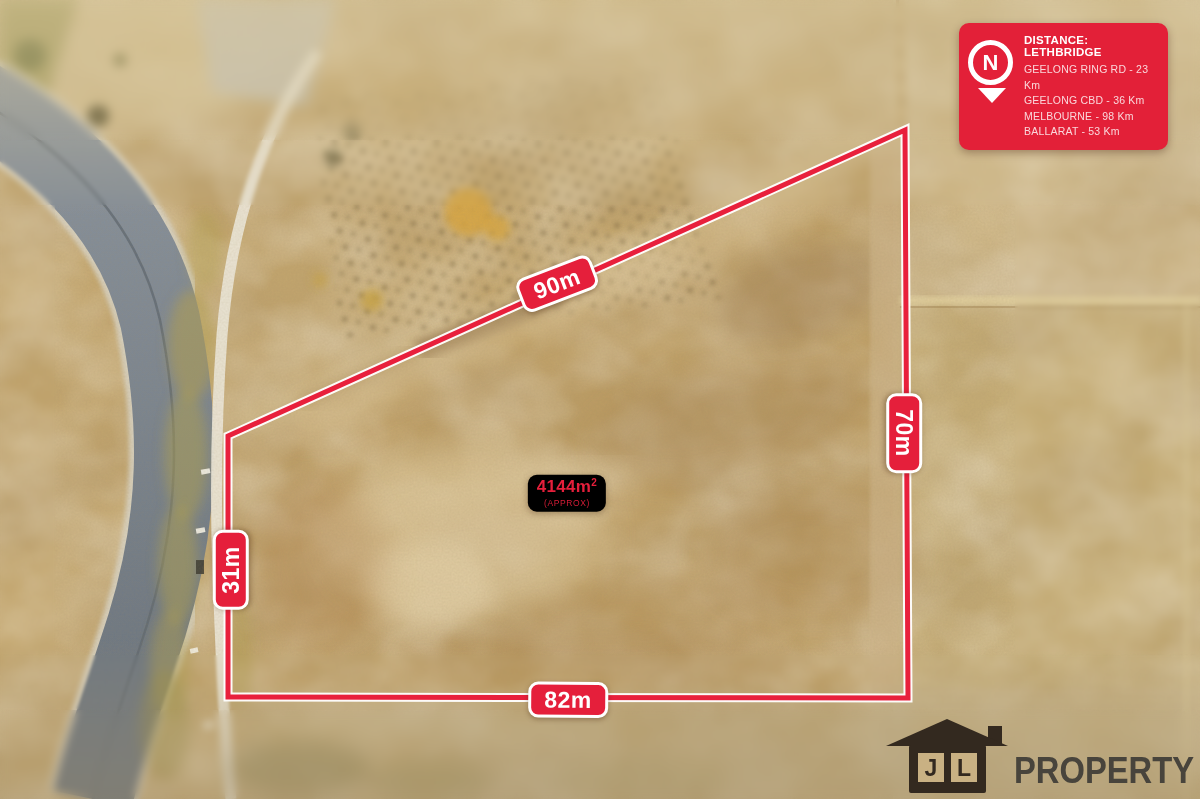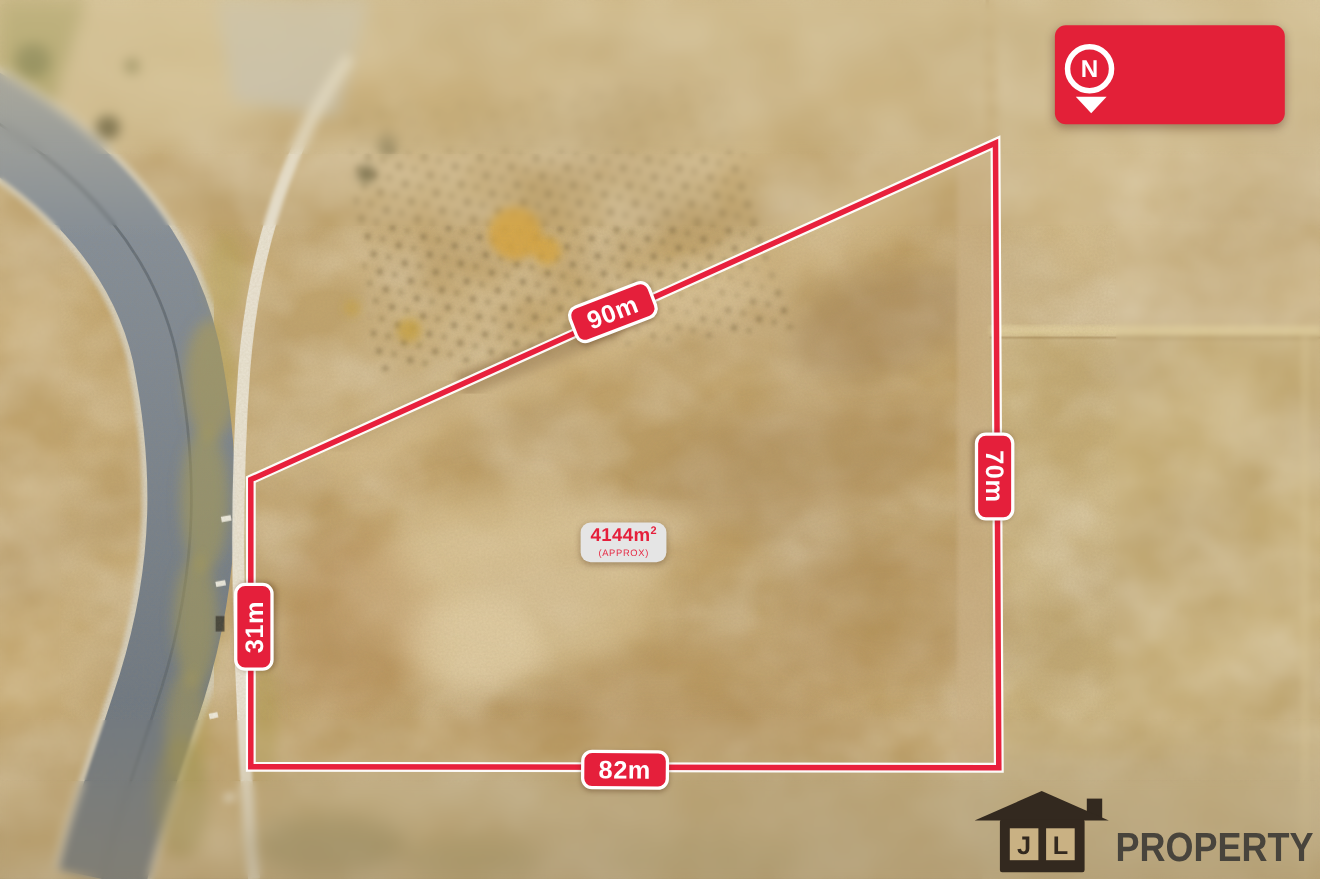--- a/index.html
+++ b/index.html
@@ -25,21 +25,21 @@
   .dim-pill{
     position:absolute;transform:translate(-50%,-50%) rotate(var(--rot,0deg));
     background:#e51f3b;color:#fff;border:3px solid #fff;border-radius:10px;
     font-size:23px;font-weight:bold;line-height:1.15;padding:2px 13px;
     white-space:nowrap;box-shadow:0 2px 5px rgba(70,35,10,.35);
     letter-spacing:.5px;
   }
   
   .area-pill{
     position:absolute;transform:translate(-50%,-50%);
-    background:#e5e5e5;border-radius:9px;padding:3px 9px 4px;text-align:center;
+    background:#000000;border-radius:9px;padding:3px 9px 4px;text-align:center;
     box-shadow:0 2px 6px rgba(80,50,20,.35);
   }
   .area-value{color:#e51f3b;font-weight:bold;font-size:17px;line-height:1.05;letter-spacing:.3px;}
   .area-value sup{font-size:10px;}
   .area-approx{color:#e51f3b;font-size:8.5px;font-weight:normal;letter-spacing:.6px;opacity:.95;margin-top:1px;}
 
   
   .dist-card{
     position:absolute;left:959px;top:23px;width:209px;box-sizing:border-box;
     background:#e32038;border-radius:10px;padding:10px 10px 10px 9px;
@@ -233,20 +233,27 @@
     <div class="area-approx">(APPROX)</div>
   </div>
 
   <div class="dist-card">
     <div class="pin">
       <div class="pin-circle">
         <span class="pin-n">N</span>
       </div>
       <div class="pin-tail"></div>
     </div>
+    <div class="dist-text">
+      <div class="dist-title">DISTANCE: LETHBRIDGE</div>
+      <div class="dist-item">GEELONG RING RD - 23 Km</div>
+      <div class="dist-item">GEELONG CBD - 36 Km</div>
+      <div class="dist-item">MELBOURNE - 98 Km</div>
+      <div class="dist-item">BALLARAT - 53 Km</div>
+    </div>
   </div>
 
   <svg class="logo-svg" viewBox="0 0 316 86">
     <g fill="#33291f">
       <rect x="104" y="14" width="14" height="18"></rect>
       <polygon points="2,34 63,7 124,34"></polygon>
       <rect x="25" y="33" width="77" height="48" rx="2"></rect>
     </g>
     <rect x="34" y="41" width="26" height="29" fill="#c9b183"></rect>
     <rect x="67" y="41" width="26" height="29" fill="#c9b183"></rect>

